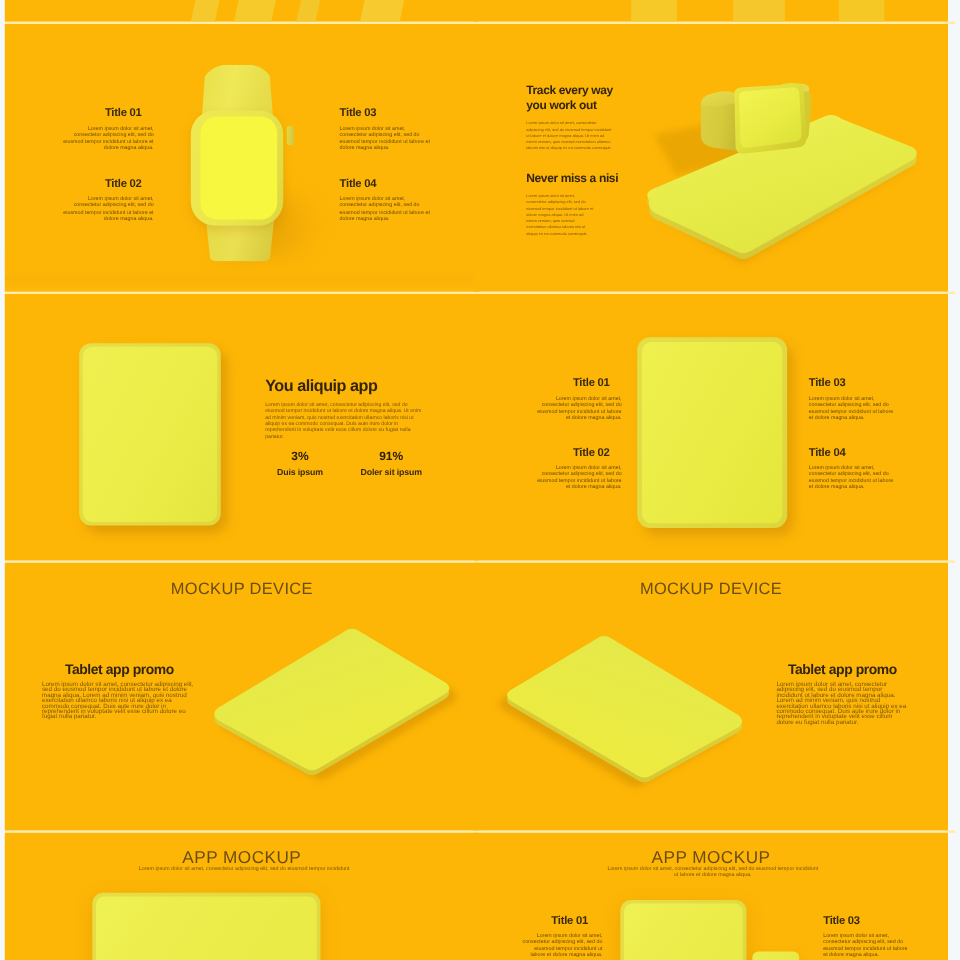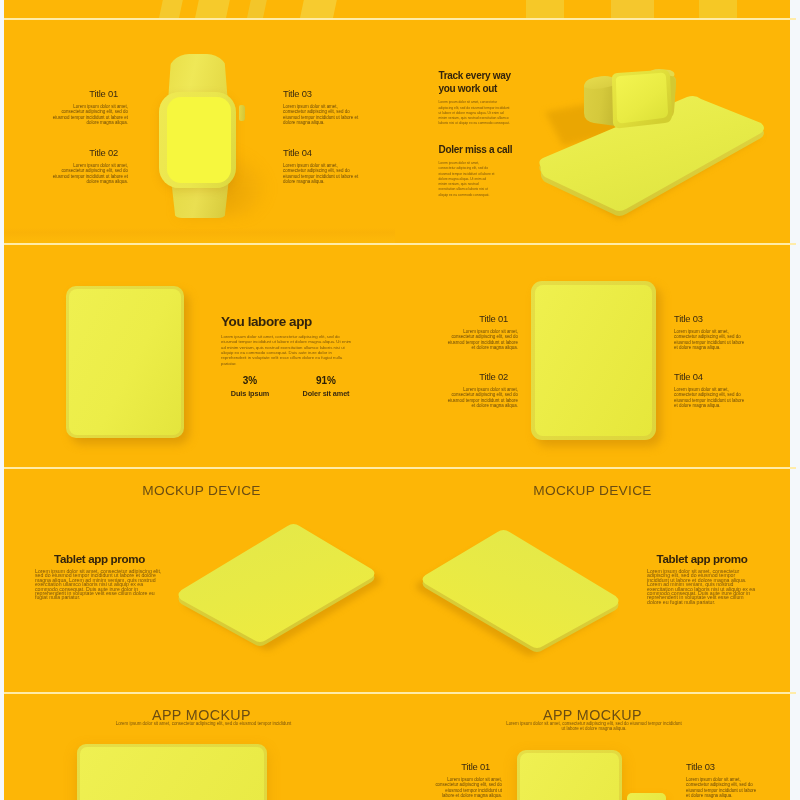--- a/index.html
+++ b/index.html
@@ -16,21 +16,21 @@
   .slide{
     position:absolute;
     background:#FDB606;
     overflow:hidden;
   }
   .slide.left{left:4px;width:395px;}
   .slide.right{left:395px;width:395px;}
 
   
   .ttl{
-    font-weight:normal;color:#3a2a10;letter-spacing:-0.2px;
+    font-weight:bold;color:#3a2a10;letter-spacing:-0.2px;
   }
   .body-txt{
     color:#6b4a0a;font-weight:400;
   }
   .promo .body-txt, .bene .body-txt, .s3txt .body-txt{color:#7b550c;}
   .heading{
     font-weight:bold;color:#33240d;letter-spacing:-0.3px;
   }
   .section-title{
     color:#6b4d12;letter-spacing:1.2px;font-weight:400;
@@ -212,21 +212,21 @@
       <div class="body-txt">Lorem ipsum dolor sit amet, consectetur adipiscing elit, sed do eiusmod tempor incididunt ut labore et dolore magna aliqua.</div>
     </div>
   </div>
 
   <div class="slide right" style="top:20px;height:223px;">
     <div class="bene b-a">
       <div class="heading h2">Track every way you work out</div>
       <div class="body-txt">Lorem ipsum dolor sit amet, consectetur adipiscing elit, sed do eiusmod tempor incididunt ut labore et dolore magna aliqua. Ut enim ad minim veniam, quis nostrud exercitation ullamco laboris nisi ut aliquip ex ea commodo consequat.</div>
     </div>
     <div class="bene b-b">
-      <div class="heading h2">Doler miss a call</div>
+      <div class="heading h2">Never miss a nisi</div>
       <div class="body-txt">Lorem ipsum dolor sit amet, consectetur adipiscing elit, sed do eiusmod tempor incididunt ut labore et dolore magna aliqua. Ut enim ad minim veniam, quis nostrud exercitation ullamco laboris nisi ut aliquip ex ea commodo consequat.</div>
     </div>
     <svg class="s2art" viewBox="0 0 400 230">
 <defs>
   <linearGradient id="phScreen" x1="0.15" y1="0" x2="0.75" y2="1">
     <stop offset="0" stop-color="#EDF055"></stop>
             <stop offset="0.5" stop-color="#E7EB48"></stop>
     <stop offset="1" stop-color="#DFE441"></stop>
   </linearGradient>
   <linearGradient id="phEdge" x1="0" y1="0" x2="0.25" y2="1">
@@ -286,30 +286,30 @@
   </div>
 
   <div class="slide left" style="top:245px;height:222px;">
     <div class="tab3">
       <div class="tab3-shadow"></div>
       <div class="tab3-body">
         <div class="tab3-screen"></div>
       </div>
     </div>
     <div class="s3txt">
-      <div class="heading h3">You labore app</div>
+      <div class="heading h3">You aliquip app</div>
       <div class="body-txt">Lorem ipsum dolor sit amet, consectetur adipiscing elit, sed do eiusmod tempor incididunt ut labore et dolore magna aliqua. Ut enim ad minim veniam, quis nostrud exercitation ullamco laboris nisi ut aliquip ex ea commodo consequat. Duis aute irure dolor in reprehenderit in voluptate velit esse cillum dolore eu fugiat nulla pariatur.</div>
     </div>
     <div class="stat st-1">
       <div class="stat-val">3%</div>
       <div class="stat-lbl">Duis ipsum</div>
     </div>
     <div class="stat st-2">
       <div class="stat-val">91%</div>
-      <div class="stat-lbl">Doler sit amet</div>
+      <div class="stat-lbl">Doler sit ipsum</div>
     </div>
   </div>
 
   <div class="slide right" style="top:245px;height:222px;">
     <div class="tab4">
       <div class="tab4-shadow"></div>
       <div class="tab4-frame">
         <div class="tab4-screen"></div>
       </div>
     </div>

